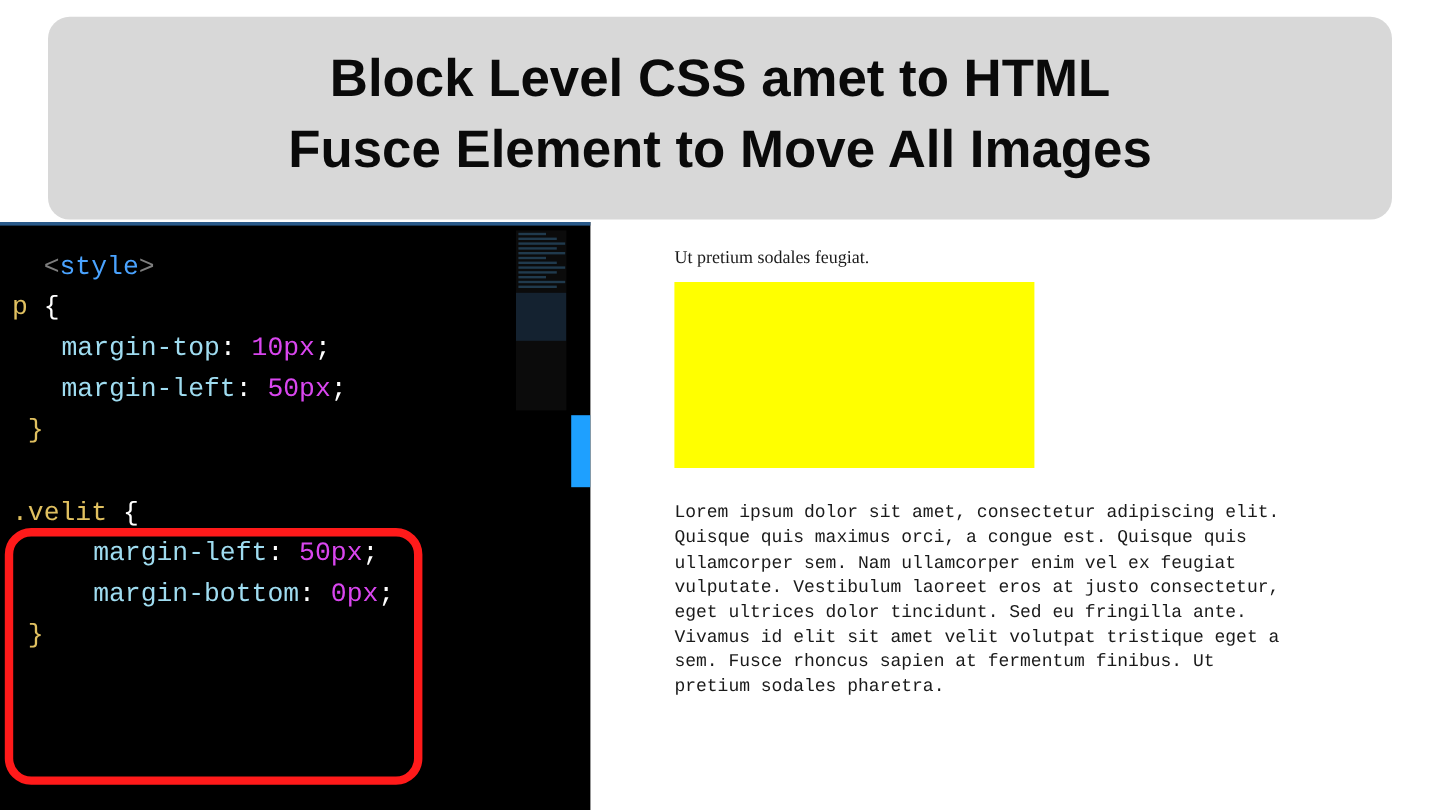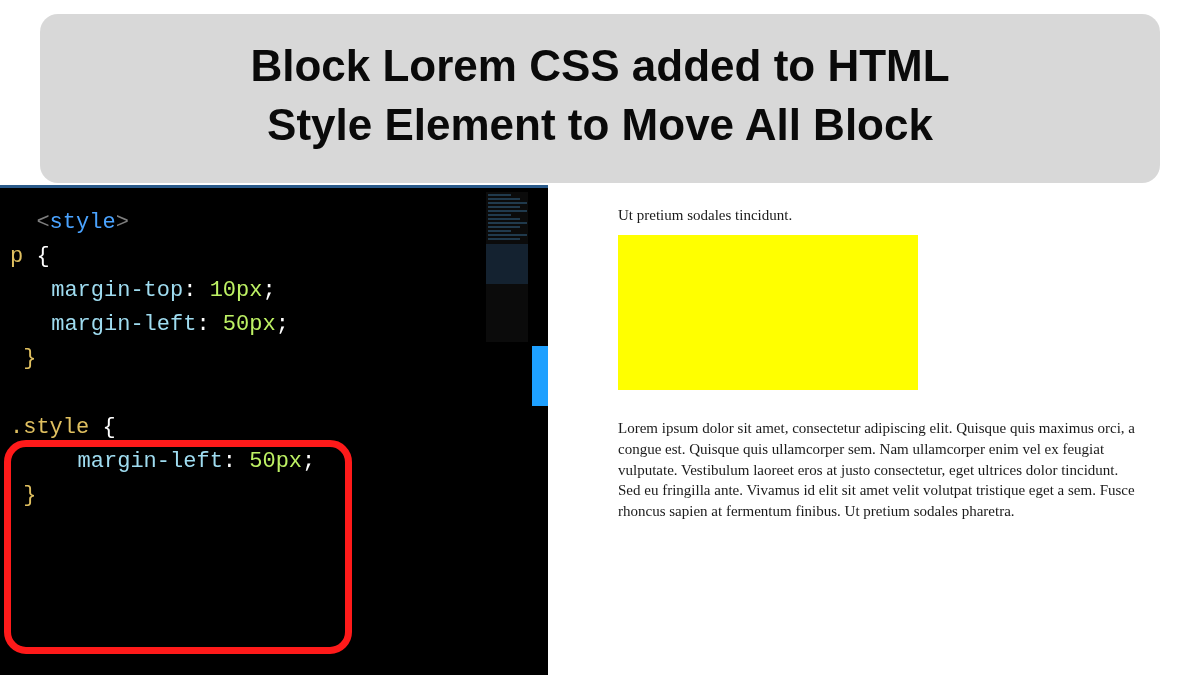--- a/index.html
+++ b/index.html
@@ -28,36 +28,36 @@
     position: absolute;
     top: 185px;
     left: 0;
     right: 0;
     bottom: 0;
     display: flex;
   }
   
   .editor {
     position: relative;
-    width: 548px;
+    width: 492px;
     height: 100%;
     background: #000000;
     padding: 18px 0 0 10px;
     font-family: Consolas, "Courier New", monospace;
     font-size: 22px;
     line-height: 1.55;
     overflow: hidden;
     border-top: 3px solid #2a5a8a;
   }
   .editor .line-row { white-space: pre; }
   .tok-angle  { color: #7e7e7e; }
   .tok-tag    { color: #4aa3ff; }
   .tok-sel    { color: #e0c060; }
   .tok-prop   { color: #9fdcf0; margin-left: 28px; }
-  .tok-num    { color: #bef264; }
+  .tok-num    { color: #d946ef; }
   .tok-white  { color: #ffffff; }
   .highlight-box {
     position: absolute;
     left: 4px;
     top: 252px;
     width: 348px;
     height: 214px;
     border: 7px solid #ff1a1a;
     border-radius: 22px;
     pointer-events: none;
@@ -108,55 +108,56 @@
     line-height: 1.35;
     margin-bottom: 10px;
   }
   .preview .yellow-img {
     width: 300px;
     height: 155px;
     background: #ffff00;
     margin: 6px 0 28px 0;
   }
   .preview .para {
-    font-family: Liberation Serif, serif;
+    font-family: Liberation Mono, monospace;
     font-size: 15px;
     line-height: 1.38;
     max-width: 520px;
   }
 </style>
 </head>
 <body>
 
 <div class="title-banner">
-  <div class="line">Block Lorem CSS added to HTML</div>
-  <div class="line">Style Element to Move All Block</div>
+  <div class="line">Block Level CSS amet to HTML</div>
+  <div class="line">Fusce Element to Move All Images</div>
 </div>
 
 <div class="panels">
 
   <div class="editor">
 
     <div class="line-row"><span class="tok-white">  </span><span class="tok-angle">&lt;</span><span class="tok-tag">style</span><span class="tok-angle">&gt;</span></div>
 
     <div class="line-row"><span class="tok-sel">p </span><span class="tok-white">{</span></div>
 
     <div class="line-row"><span class="tok-white"> </span><span class="tok-prop">margin-top</span><span class="tok-white">: </span><span class="tok-num">10px</span><span class="tok-white">;</span></div>
 
 
     <div class="line-row"><span class="tok-white"> </span><span class="tok-prop">margin-left</span><span class="tok-white">: </span><span class="tok-num">50px</span><span class="tok-white">;</span></div>
 
 
     <div class="line-row"><span class="tok-white"> </span><span class="tok-sel">}</span></div>
     <div class="line-row">&nbsp;</div>
 
-    <div class="line-row"><span class="tok-sel">.style </span><span class="tok-white">{</span></div>
+    <div class="line-row"><span class="tok-sel">.velit </span><span class="tok-white">{</span></div>
 
     <div class="line-row"><span class="tok-white">   </span><span class="tok-prop">margin-left</span><span class="tok-white">: </span><span class="tok-num">50px</span><span class="tok-white">;</span></div>
 
+    <div class="line-row"><span class="tok-white">   </span><span class="tok-prop">margin-bottom</span><span class="tok-white">: </span><span class="tok-num">0px</span><span class="tok-white">;</span></div>
 
 
 
     <div class="line-row"><span class="tok-white"> </span><span class="tok-sel">}</span></div>
 
     <div class="highlight-box"></div>
 
     <div class="minimap">
       <div class="m-line short"></div>
         <div class="m-line mid"></div>
@@ -169,18 +170,18 @@
         <div class="m-line mid"></div>
       <div class="m-line short"></div>
         <div class="m-line long"></div>
         <div class="m-line mid"></div>
       <div class="m-block"></div>
     </div>
     <div class="scroll-accent"></div>
   </div>
 
   <div class="preview">
-    <div class="top-frag">Ut pretium sodales tincidunt.</div>
+    <div class="top-frag">Ut pretium sodales feugiat.</div>
     <div class="yellow-img"></div>
     <div class="para">Lorem ipsum dolor sit amet, consectetur adipiscing elit. Quisque quis maximus orci, a congue est. Quisque quis ullamcorper sem. Nam ullamcorper enim vel ex feugiat vulputate. Vestibulum laoreet eros at justo consectetur, eget ultrices dolor tincidunt. Sed eu fringilla ante. Vivamus id elit sit amet velit volutpat tristique eget a sem. Fusce rhoncus sapien at fermentum finibus. Ut pretium sodales pharetra.</div>
   </div>
 
 </div>
 
 </body></html>

